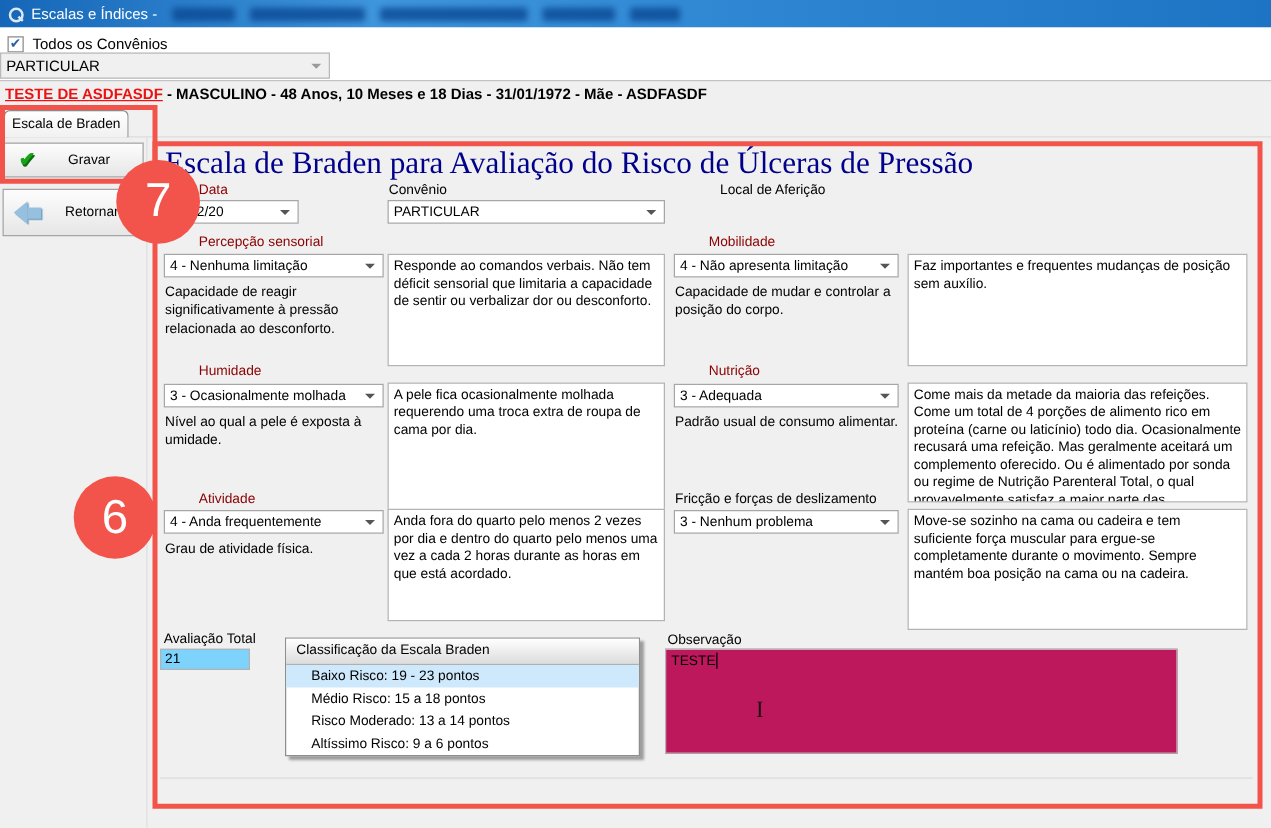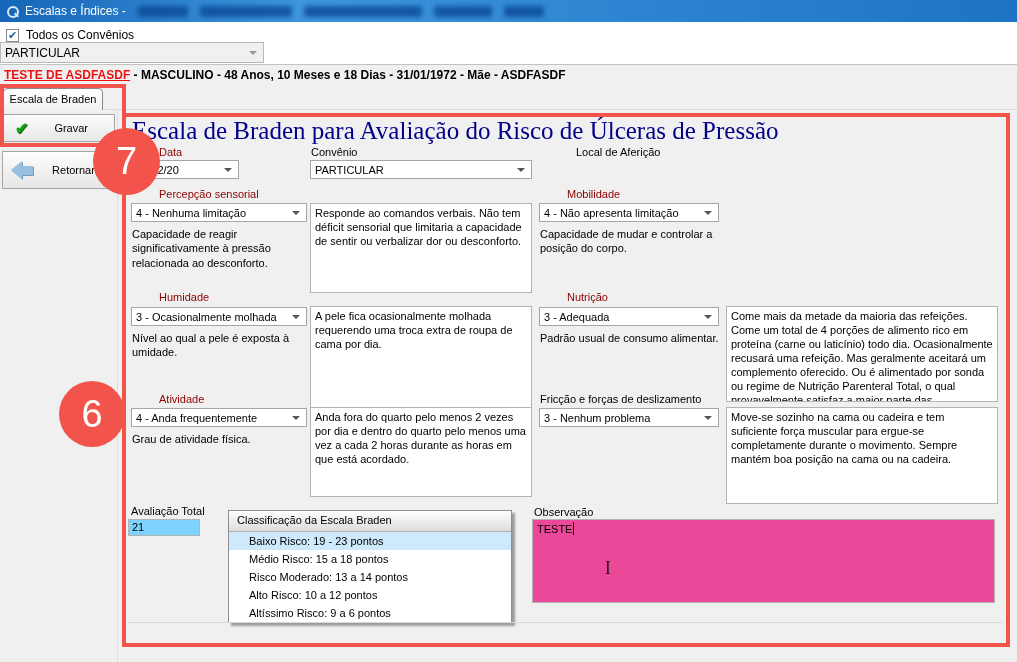--- a/index.html
+++ b/index.html
@@ -93,22 +93,22 @@
   .hint { position:absolute; font-size:11px; line-height:1.3; }
   .score-box { position:absolute; left:2px; top:402px; width:72px; height:17px;
     background:#7dd3fc; border:1px solid #b3b3b3; padding:1px 3px; font-size:11px; }
   .cls-list { position:absolute; left:102px; top:393px; width:284px;
     background:#fff; border:1px solid #8e8e8e; box-shadow:3px 3px 2px rgba(0,0,0,0.35); }
   .cls-header { height:21px; background:linear-gradient(#ffffff,#dcdcdc);
     border-bottom:1px solid #b0b0b0; padding:3px 8px; font-size:11px; }
   .cls-item { height:18px; line-height:18px; padding-left:20px; font-size:11px; }
   .cls-item.selected { background:#cfe9fc; }
   .obs-label { position:absolute; left:408px; top:389px; font-size:11px; }
-  .obs-box { position:absolute; left:406px; top:402px; width:463px; height:84px;
-    background:#ec4899; border:1px solid #b3b3b3; padding:2px 4px; font-size:11px; }
+  .obs-box { position:absolute; left:406px; top:402px; width:410px; height:84px;
+    background:#be185d; border:1px solid #b3b3b3; padding:2px 4px; font-size:11px; }
   .caret { display:inline-block; width:1px; height:13px; background:#000;
     vertical-align:text-bottom; margin-left:1px; }
   .ibeam { position:absolute; left:72px; top:38px; font-family:"Liberation Serif", serif;
     font-size:17px; color:#111; transform:scaleY(1.1); }
   .divider { position:absolute; left:2px; top:505px; width:874px; height:1px; background:#dadada; }
 </style>
 </head>
 <body>
 
 <div class="titlebar">
@@ -181,20 +181,21 @@
   <div class="hint" style="left:6px; top:110px; width:180px;">Capacidade de reagir significativamente à pressão relacionada ao desconforto.</div>
   <div class="tbox" style="left:184px; top:86px; width:222px; height:90px;">Responde ao comandos verbais. Não tem déficit sensorial que limitaria a capacidade de sentir ou verbalizar dor ou desconforto.</div>
 
   <div class="fld-label maroon" style="left:414px; top:71px;">Mobilidade</div>
   <div class="combo" style="left:413px; top:86px; width:180px;">
     <span>4 - Não apresenta limitação</span>
       <span class="spacer"></span>
     <span class="dd-arrow"></span>
   </div>
   <div class="hint" style="left:414px; top:110px; width:185px;">Capacidade de mudar e controlar a posição do corpo.</div>
+  <div class="tbox" style="left:600px; top:86px; width:272px; height:90px;">Faz importantes e frequentes mudanças de posição sem auxílio.</div>
 
   <div class="fld-label maroon" style="left:6px; top:174px;">Humidade</div>
   <div class="combo" style="left:5px; top:190px; width:176px;">
     <span>3 - Ocasionalmente molhada</span>
       <span class="spacer"></span>
     <span class="dd-arrow"></span>
   </div>
   <div class="hint" style="left:6px; top:214px; width:175px;">Nível ao qual a pele é exposta à umidade.</div>
   <div class="tbox" style="left:184px; top:189px; width:222px; height:116px;">A pele fica ocasionalmente molhada requerendo uma troca extra de roupa de cama por dia.</div>
 
@@ -225,21 +226,20 @@
   <div class="tbox" style="left:600px; top:290px; width:272px; height:97px;">Move-se sozinho na cama ou cadeira e tem suficiente força muscular para ergue-se completamente durante o movimento. Sempre mantém boa posição na cama ou na cadeira.</div>
 
   <div class="fld-label" style="left:5px; top:388px;">Avaliação Total</div>
   <div class="score-box">21</div>
 
   <div class="cls-list">
     <div class="cls-header">Classificação da Escala Braden</div>
     <div class="cls-item selected">Baixo Risco: 19 - 23 pontos</div>
     <div class="cls-item">Médio Risco: 15 a 18 pontos</div>
     <div class="cls-item">Risco Moderado: 13 a 14 pontos</div>
-    <div class="cls-item">Alto Risco: 10 a 12 pontos</div>
     <div class="cls-item">Altíssimo Risco: 9 a 6 pontos</div>
   </div>
 
   <div class="obs-label">Observação</div>
   <div class="obs-box">
     <span>TESTE</span><span class="caret"></span>
     <span class="ibeam">I</span>
   </div>
 
   <div class="divider"></div>

